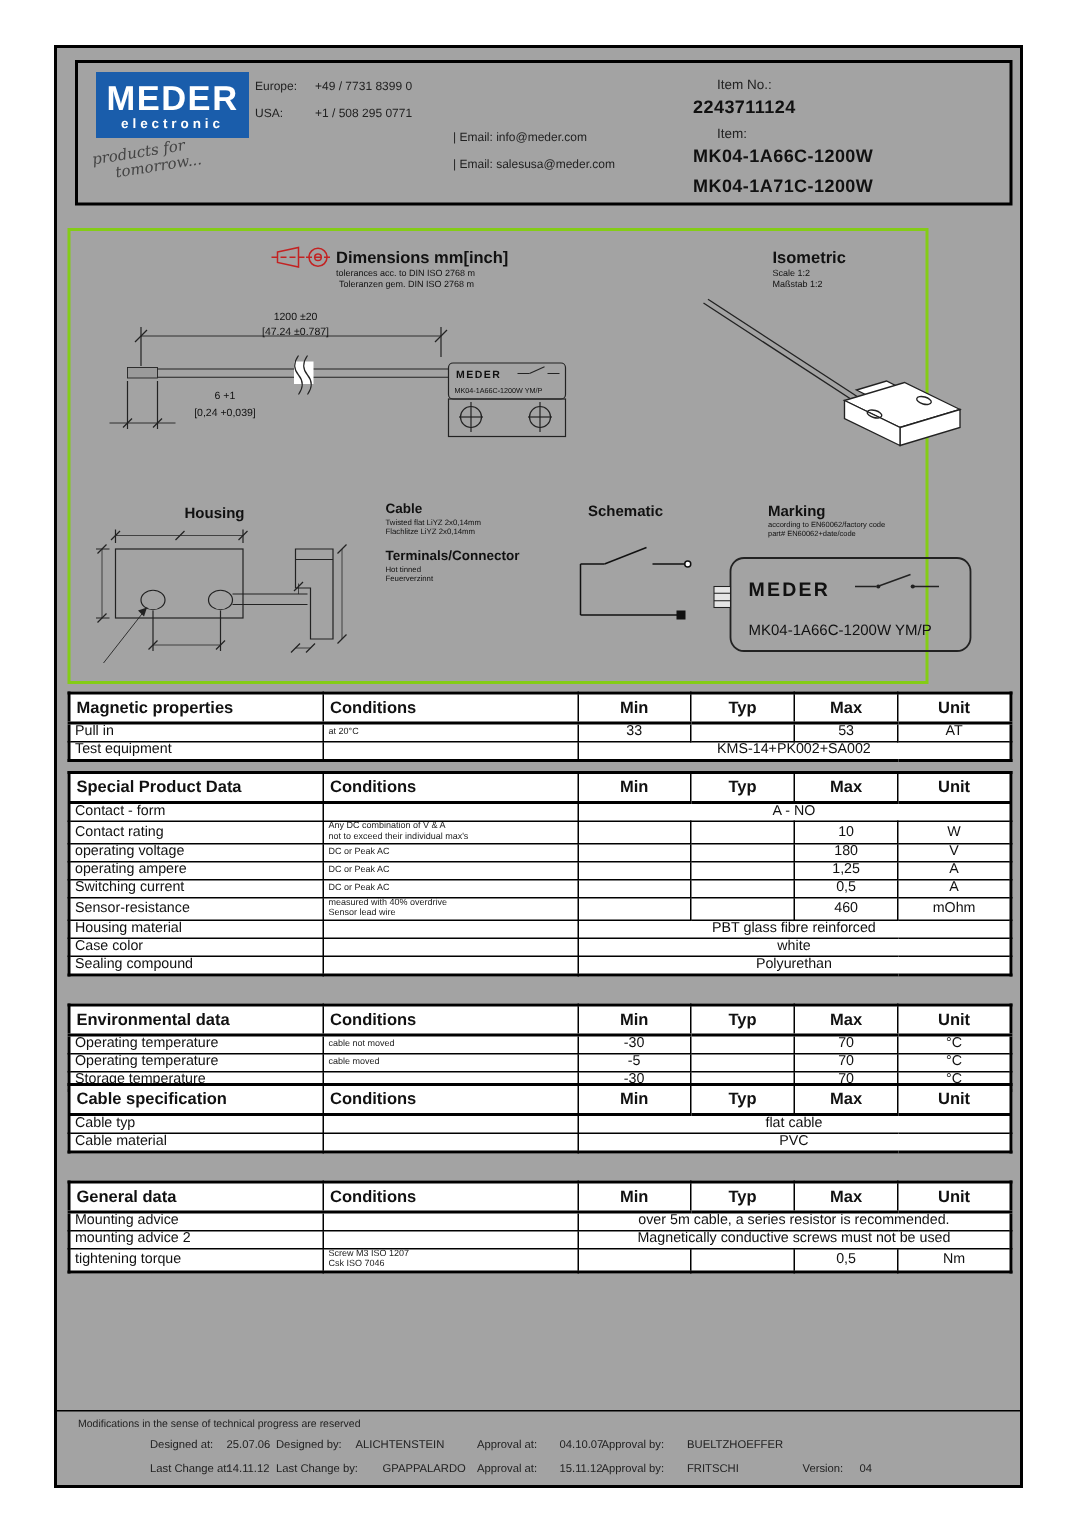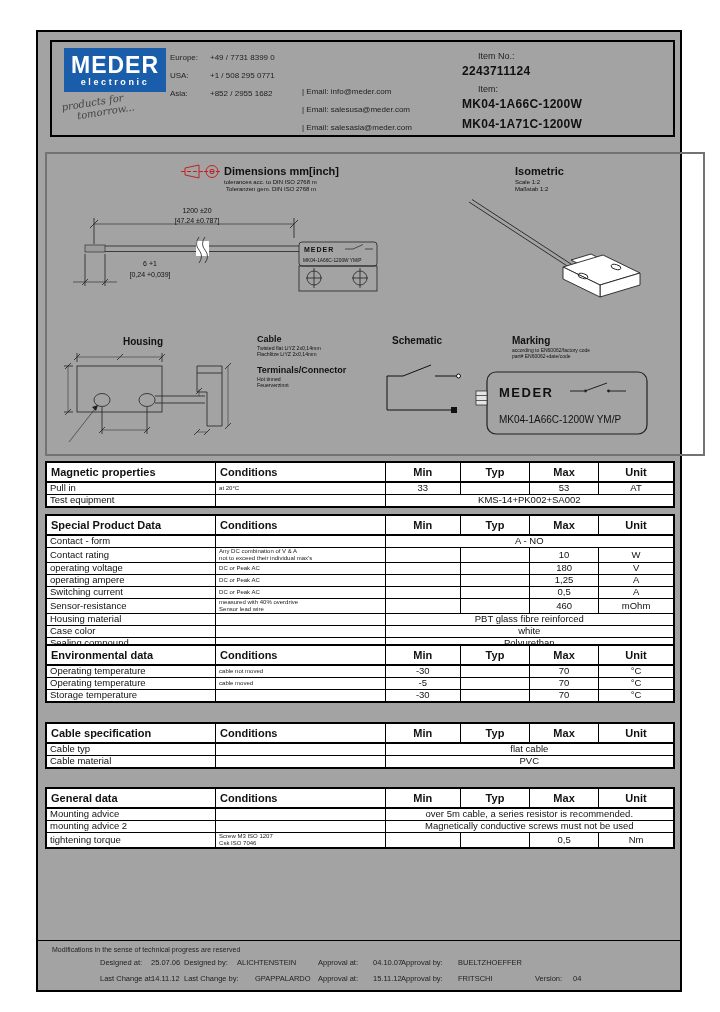--- a/index.html
+++ b/index.html
@@ -16,21 +16,21 @@
   .tagline{position:absolute;left:10px;top:54px;transform:rotate(-9deg);
            font-family:"DejaVu Serif",serif;font-style:italic;font-size:10px;color:#444;line-height:11px;}
   .contacts{position:absolute;left:118px;top:11px;width:288px;}
   .contact-row{position:relative;height:18px;font-size:8px;color:#222;white-space:nowrap;}
   .c-region{display:inline-block;width:40px;}
   .c-email{position:absolute;left:132px;top:0;margin-top:34px;}
   .itemblk{position:absolute;left:410px;top:7px;white-space:nowrap;}
   .itemblk .lab{font-size:9px;color:#222;margin-top:2px;margin-left:16px;}
   .itemblk .val{font-size:12px;font-weight:bold;margin:3px 0 6px 0;letter-spacing:.3px;}
   
-  .dbox{position:absolute;left:7px;top:120px;width:660px;height:304px;border:2px solid #737373;box-sizing:border-box;}
+  .dbox{position:absolute;left:7px;top:120px;width:574px;height:304px;border:2px solid #84cc16;box-sizing:border-box;}
   
   .spec{position:absolute;left:7px;width:630px;border:2px solid #000;border-collapse:collapse;
         table-layout:fixed;background:#fff;}
   .spec th,.spec td{border:1px solid #000;overflow:hidden;white-space:nowrap;}
   .spec th{font-size:11px;font-weight:bold;height:16px;padding:1px 4px;}
   .spec thead th{border-bottom:2px solid #000;}
   .spec .t-title,.spec .t-cond{text-align:left;}
   .spec td{font-size:9.5px;height:11px;padding:0 3px;line-height:1.08;}
   .spec td.lbl{text-align:left;}
   .spec td.cond{font-size:6px;color:#222;line-height:1.15;}
@@ -53,21 +53,20 @@
         <div class="l1">MEDER</div>
         <div class="l2">electronic</div>
       </div>
       <div class="tagline">
         <div>products for</div>
         <div style="margin-left:14px">tomorrow...</div>
       </div>
       <div class="contacts">
           <div class="contact-row"><span class="c-region">Europe:</span><span class="c-phone">+49 / 7731 8399 0</span><span class="c-email">| Email: info@meder.com</span></div>
           <div class="contact-row"><span class="c-region">USA:</span><span class="c-phone">+1 / 508 295 0771</span><span class="c-email">| Email: salesusa@meder.com</span></div>
-          <div class="contact-row"><span class="c-region">Asia:</span><span class="c-phone">+852 / 2955 1682</span><span class="c-email">| Email: salesasia@meder.com</span></div>
         </div>
       <div class="itemblk">
         <div class="lab">Item No.:</div>
         <div class="val">2243711124</div>
         <div class="lab">Item:</div>
         <div class="val">MK04-1A66C-1200W</div>
         <div class="val">MK04-1A71C-1200W</div>
       </div>
     </div>
 
@@ -335,21 +334,21 @@
               <td class="cond"></td>
               <td class="spanv" colspan="4">white</td>
             </tr>
             <tr>
               <td class="lbl">Sealing compound</td>
               <td class="cond"></td>
               <td class="spanv" colspan="4">Polyurethan</td>
             </tr>
           </tbody>
         </table>
-        <table class="spec" style="top: 612px;">
+        <table class="spec" style="top: 637px;">
           <colgroup>
             <col style="width: 27%;">
             <col style="width: 27%;">
             <col style="width: 12%;">
             <col style="width: 11%;">
             <col style="width: 11%;">
             <col style="width: 12%;">
           </colgroup>
           <thead>
             <tr>

